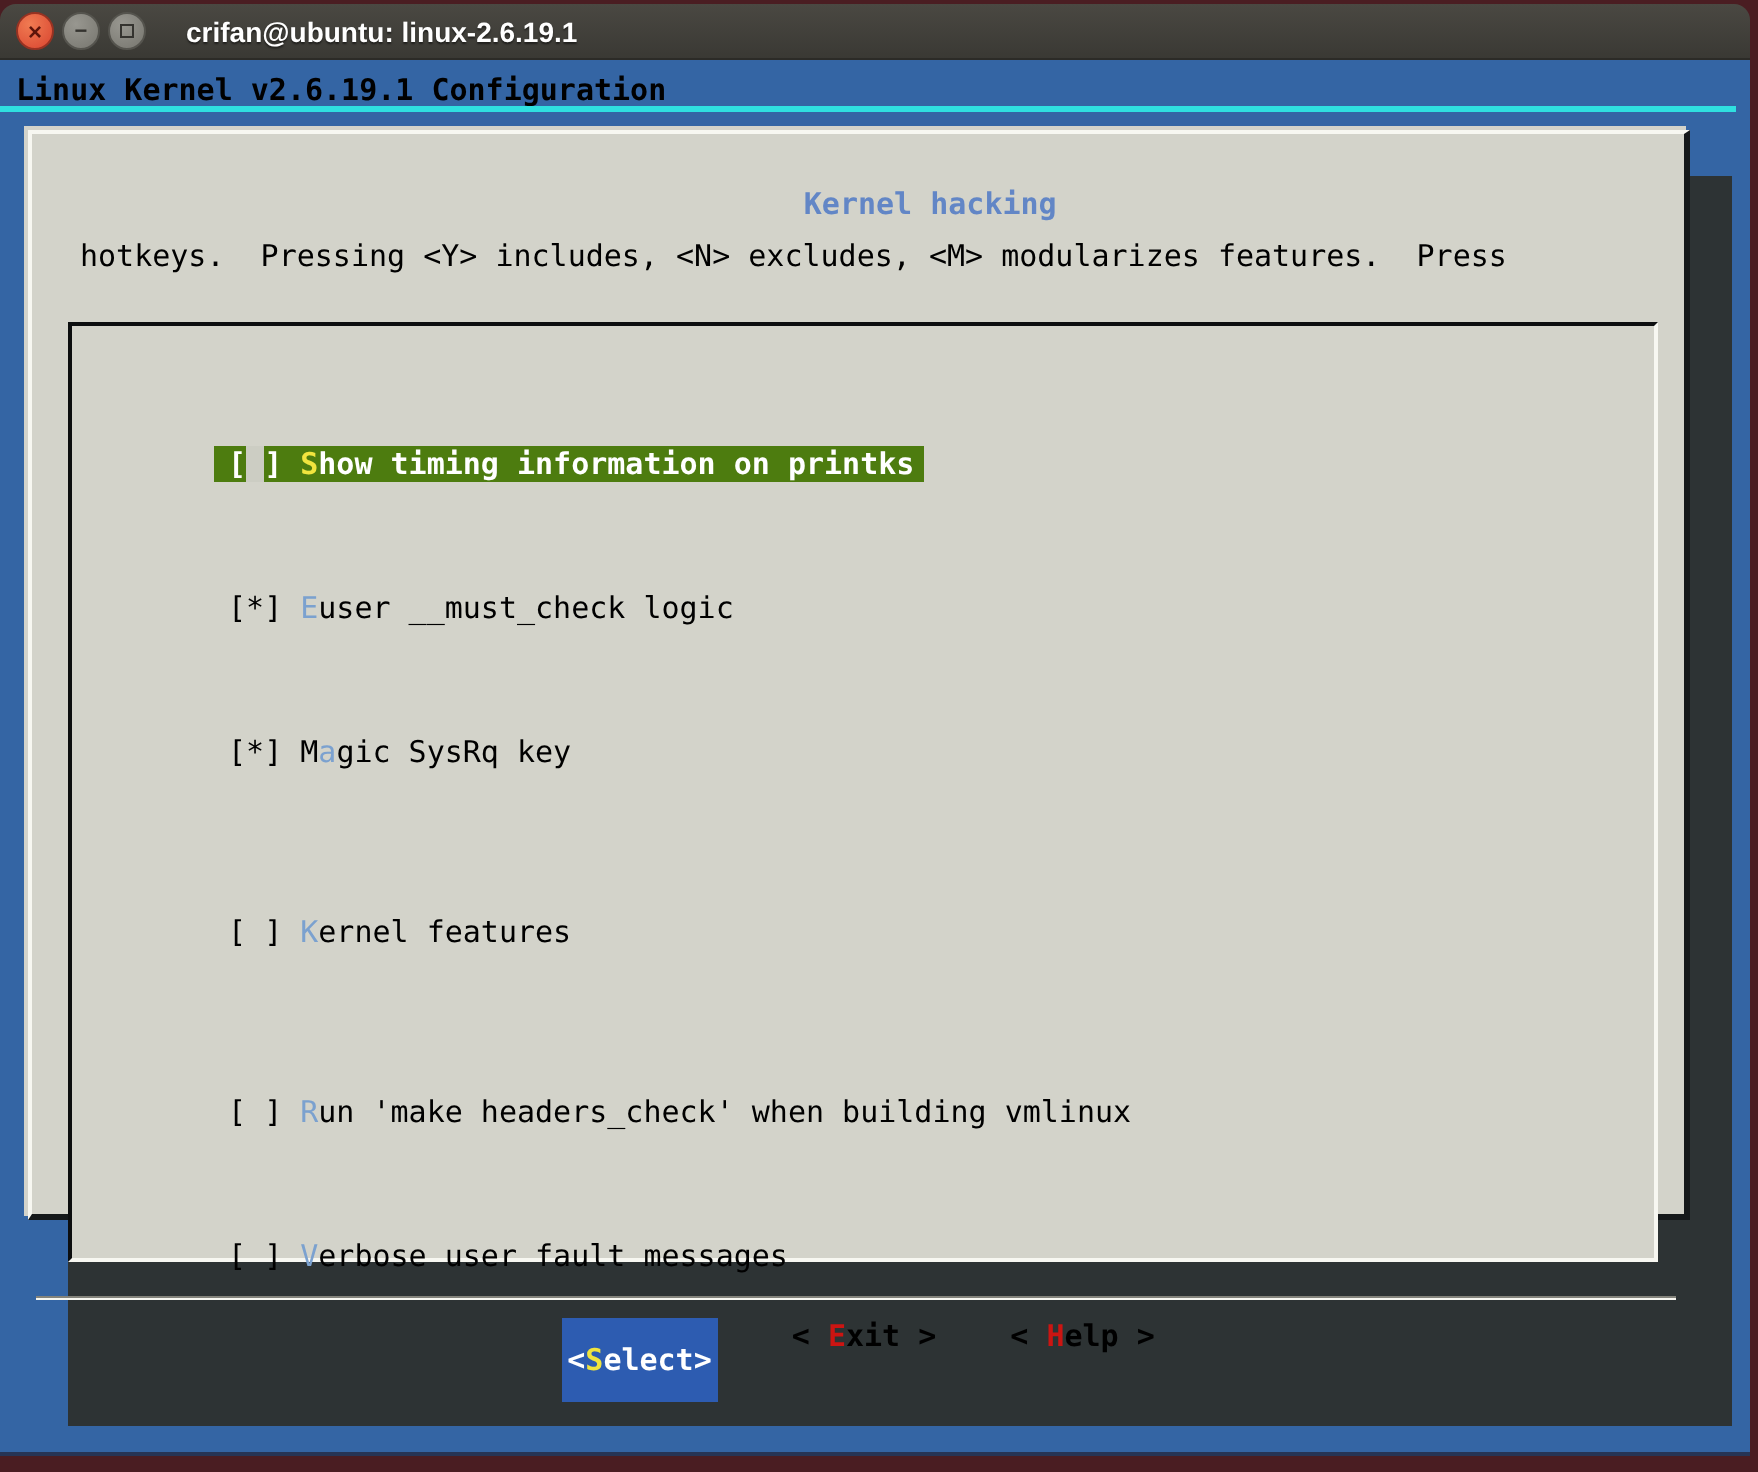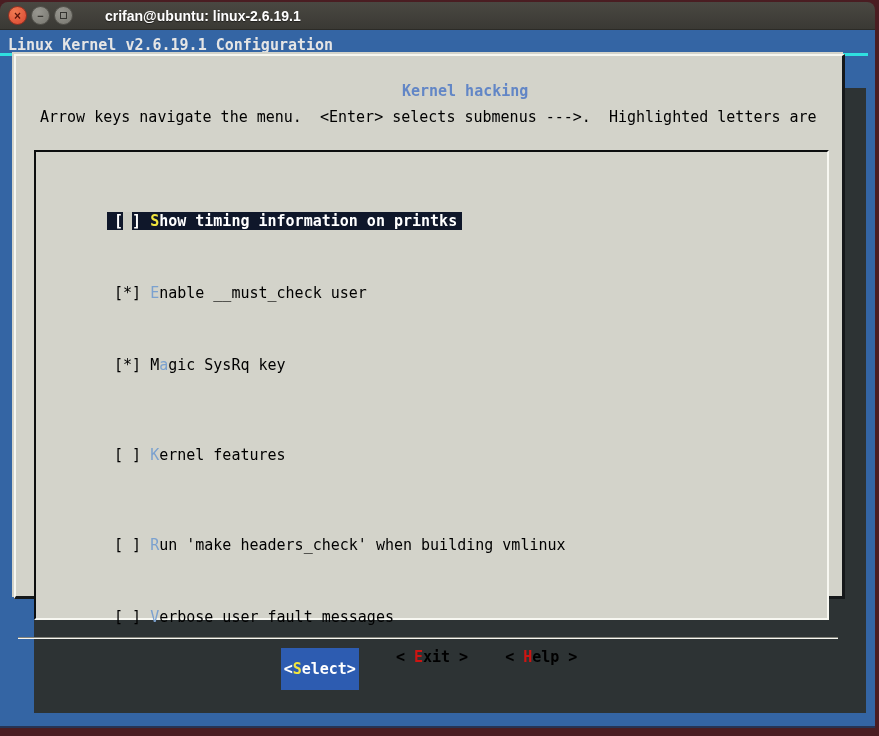--- a/index.html
+++ b/index.html
@@ -21,38 +21,38 @@
     width:19px; height:19px; border-radius:50%;
     display:flex; align-items:center; justify-content:center;
     font-family:"Liberation Sans",sans-serif; font-weight:bold;
     margin-left:4px; cursor:default;
   }
   .wbtn.close { background:radial-gradient(circle at 35% 30%,#f07b52,#d94530); border:1px solid #973222; color:#5c150b; font-size:12px; margin-left:8px; }
   .wbtn.minmax { background:radial-gradient(circle at 35% 30%,#989790,#77766f); border:1px solid #55544e; color:#34332f; font-size:11px; }
   .wbtn .sq { width:7px; height:7px; border:1.5px solid #34332f; display:block; }
   #win-title {
     color:#ffffff; font-family:"Liberation Sans",sans-serif;
-    font-weight:bold; font-size:14px; margin-left:32px;
+    font-weight:bold; font-size:14px; margin-left:20px;
     text-shadow:0 1px 1px rgba(0,0,0,.5);
   }
   
   #terminal {
     position:absolute; left:0; top:30px; width:875px; height:698px;
     background:#3465a4; border-bottom:2px solid #263455;
     font-size:15px; line-height:18px; white-space:pre; color:#000;
   }
   #term-header {
     position:absolute; left:8px; top:6px;
-    color:#e5e5e5; font-weight:bold;
+    color:#000000; font-weight:bold;
   }
   #term-rule { position:absolute; left:0; top:23px; width:868px; height:3px; background:#2fe0e0; }
   
   #dlg-shadow { position:absolute; left:34px; top:58px; width:832px; height:625px; background:#2d3334; }
   #dialog {
-    position:absolute; left:14px; top:24px; width:831px; height:545px;
+    position:absolute; left:14px; top:35px; width:831px; height:545px;
     background:#d3d3ca;
     border-top:2px solid #f7f7f1; border-left:2px solid #f7f7f1;
     border-right:3px solid #15181a; border-bottom:3px solid #15181a;
     box-shadow:inset -4px -4px 0 #d3d3ca, -2px -2px 0 #d3d3ca;
   }
   #dlg-title {
     position:absolute; left:0; top:-10px; width:100%; text-align:center;
   }
   #dlg-title span {
     background:#d3d3ca; color:#6286c6; font-weight:bold; padding:0 10px;
@@ -65,21 +65,21 @@
     position:absolute; left:18px; top:94px; width:795px; height:470px;
     background:#d3d3ca;
     border-top:2px solid #0c0e0f; border-left:2px solid #0c0e0f;
     border-right:2px solid #f7f7f1; border-bottom:2px solid #f7f7f1;
     padding-top:6px; padding-left:78px;
   }
   .menu-line { height:18px; }
   .menu-row { display:inline-block; }
   .menu-row .hk { color:#7ba1cf; }
   .menu-row.selected {
-    background:#0f172a; color:#ffffff; font-weight:bold;
+    background:#4d7c0f; color:#ffffff; font-weight:bold;
     padding:0 5px 0 7px; margin-left:-7px;
   }
   .menu-row.selected .hk { color:#f0e43e; }
   .menu-row.selected .mid { background:#cccdc3; }
   
   #btn-sep {
     position:absolute; left:2px; right:4px; top:581px; height:2px;
     background:#f7f7f1; border-top:1px solid #83837b;
   }
   #buttons {
@@ -111,31 +111,30 @@
 
     <div id="dlg-shadow"></div>
 
     <div id="dialog">
       <div id="dlg-title">
         <div id="dlg-topline"></div>
         <span>Kernel hacking</span>
       </div>
 
       <div id="instructions">
-        <div>Arrow keys navigate the menu.  &lt;Enter&gt; selects submenus ---&gt;.  Highlighted letters are</div>
         <div>hotkeys.  Pressing &lt;Y&gt; includes, &lt;N&gt; excludes, &lt;M&gt; modularizes features.  Press</div>
         <div>&lt;Esc&gt;&lt;Esc&gt; to exit, &lt;?&gt; for Help, &lt;/&gt; for Search.  Legend: [*] built-in  [ ] excluded</div>
         <div>&lt;M&gt; module  &lt; &gt; module capable</div>
       </div>
 
       <div id="listbox">
 
         <div class="menu-line"><div class="menu-row selected"><span class="cbx">[</span><span class="mid"> </span><span class="cbx">]</span><span> </span><span></span><span class="hk">S</span><span>how timing information on printks</span></div></div>
 
-        <div class="menu-line"><div class="menu-row"><span class="cbx">[</span><span class="mid">*</span><span class="cbx">]</span><span> </span><span></span><span class="hk">E</span><span>nable __must_check user</span></div></div>
+        <div class="menu-line"><div class="menu-row"><span class="cbx">[</span><span class="mid">*</span><span class="cbx">]</span><span> </span><span></span><span class="hk">E</span><span>user __must_check logic</span></div></div>
 
         <div class="menu-line"><div class="menu-row"><span class="cbx">[</span><span class="mid">*</span><span class="cbx">]</span><span> </span><span>M</span><span class="hk">a</span><span>gic SysRq key</span></div></div>
 
 
         <div class="menu-line"><div class="menu-row"><span class="cbx">[</span><span class="mid"> </span><span class="cbx">]</span><span> </span><span></span><span class="hk">K</span><span>ernel features</span></div></div>
 
 
         <div class="menu-line"><div class="menu-row"><span class="cbx">[</span><span class="mid"> </span><span class="cbx">]</span><span> </span><span></span><span class="hk">R</span><span>un 'make headers_check' when building vmlinux</span></div></div>
 
         <div class="menu-line"><div class="menu-row"><span class="cbx">[</span><span class="mid"> </span><span class="cbx">]</span><span> </span><span></span><span class="hk">V</span><span>erbose user fault messages</span></div></div>

